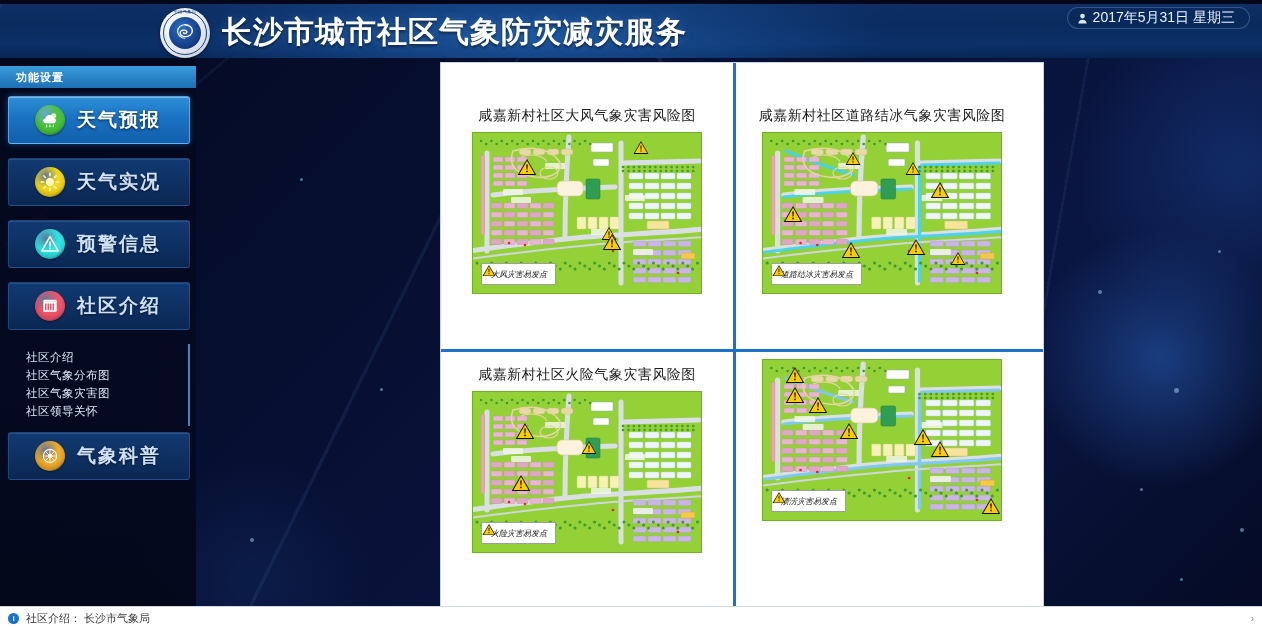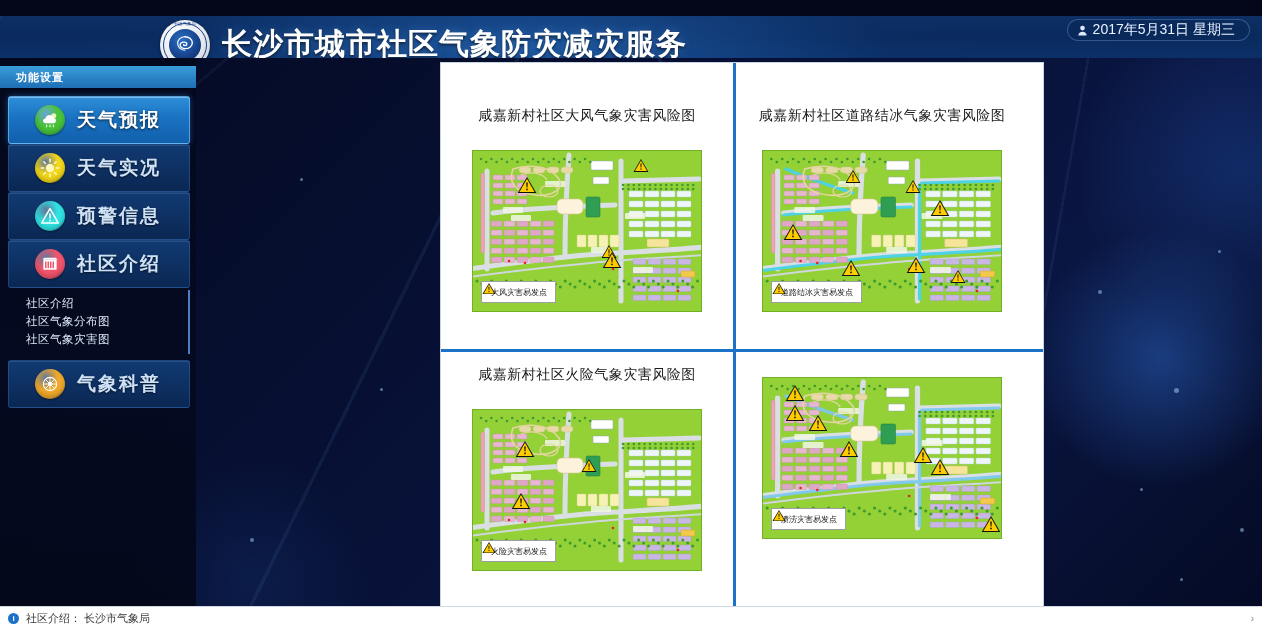--- a/index.html
+++ b/index.html
@@ -5,21 +5,21 @@
   * { box-sizing: border-box; margin: 0; padding: 0; }
   html, body {
     width: 1262px; height: 630px; overflow: hidden;
     font-family: "Liberation Sans", "DejaVu Sans", sans-serif;
     background: #000;
   }
   #app { position: relative; width: 1262px; height: 630px; background: #04061a; }
 
   
   .header {
-    position: absolute; left: 0; top: 16px; width: 1262px; height: 58px;
+    position: absolute; left: 0; top: 4px; width: 1262px; height: 58px;
     background:
       radial-gradient(ellipse 600px 120px at 42% 55%, rgba(30,90,165,.85) 0%, rgba(12,48,108,.25) 60%, rgba(0,0,0,0) 100%),
       linear-gradient(180deg, #0d2f63 0%, #0a2a5c 35%, #0b3068 70%, #062049 100%);
     overflow: hidden;
   }
   .header::before{
     content:""; position:absolute; left:0; top:0; width:100%; height:100%;
     background:
       linear-gradient(115deg, rgba(255,255,255,.045) 0 2px, transparent 2px 90px),
       linear-gradient(-60deg, rgba(255,255,255,.035) 0 1px, transparent 1px 140px);
@@ -93,21 +93,21 @@
   }
   .panel-head{
     position:absolute; left:0; top:8px; width:196px; height:22px;
     background: linear-gradient(180deg, #3a9ddb 0%, #2b85c8 50%, #1f6fb4 100%);
     display:flex; align-items:center;
   }
   .panel-head span{ margin-left:16px; font-size:11px; color:#ffffff; font-weight:bold; letter-spacing:1px;}
 
   .menu{ position:absolute; left:8px; top:38px; width:182px; }
   .menu-item{
-    position:relative; height:48px; margin-bottom:0;
+    position:relative; height:48px; margin-bottom:14px;
     border-radius:3px;
     display:flex; align-items:center;
     background: linear-gradient(180deg, #113a72 0%, #0e3164 48%, #0b2752 100%);
     border:1px solid rgba(80,140,215,.28);
     box-shadow: inset 0 1px 0 rgba(140,190,245,.18);
     cursor:pointer;
   }
   .menu-item.active{
     background: linear-gradient(180deg, #2e8fd8 0%, #1a72c2 45%, #1160ad 100%);
     border:1px solid rgba(150,205,255,.55);
@@ -152,25 +152,26 @@
   .cell.c3{ left:295px; top:289px; }
 
   .cell-title{
     width:100%; text-align:center; margin-top:44px;
     font-size:14px; color:#1b1b1b; letter-spacing:.5px; font-weight:500;
   }
   .cell.c2 .cell-title, .cell.c3 .cell-title{ margin-top:14px; }
 
   
   .map{
-    position:relative; margin:26px auto 0 auto;
+    position:relative; margin:8px auto 0 auto;
     width:228px; height:160px;
     background:#7fc62a;
     box-shadow:0 0 0 1px #6fb124;
     overflow:hidden;
+    font-style:italic;
   }
   .cell.c1 .map, .cell.c3 .map{ width:238px; }
   .map svg{ position:absolute; left:0; top:0; width:100%; height:100%; }
 
   .legend{
     position:absolute; left:8px; bottom:8px;
     background:#ffffff; border:1px solid #9e9e9e;
     height:22px; padding:0 8px 0 4px;
     display:flex; align-items:center; gap:5px;
     font-size:8px; color:#111; white-space:nowrap;
@@ -297,20 +298,21 @@
               </g>
               <path d="M3 7h18l-2-2.4H5z" fill="#ffffff"></path>
             </svg>
           </span>
           <span class="menu-label">社区介绍</span>
         </div>
         <div class="submenu">
           <div class="submenu-item">社区介绍</div>
           <div class="submenu-item">社区气象分布图</div>
           <div class="submenu-item">社区气象灾害图</div>
+          <div class="submenu-item">社区领导关怀</div>
         </div>
         <div class="menu-item">
           <span class="menu-ico" style="background:radial-gradient(circle at 36% 30%, #ffffff55 0%, #f0a92a 42%, #f0a92a 70%, rgba(0,0,0,.25) 100%);">
             <svg viewBox="0 0 24 24">
               <circle cx="12" cy="12" r="8" fill="none" stroke="#ffffff" stroke-width="1.3"></circle>
               <circle cx="12" cy="12" r="2.6" fill="#ffffff"></circle>
               <g stroke="#ffffff" stroke-width="1.1">
                 <path d="M12 4v16"></path>
                 <path d="M4 12h16"></path>
                 <path d="M6.3 6.3l11.4 11.4"></path>

